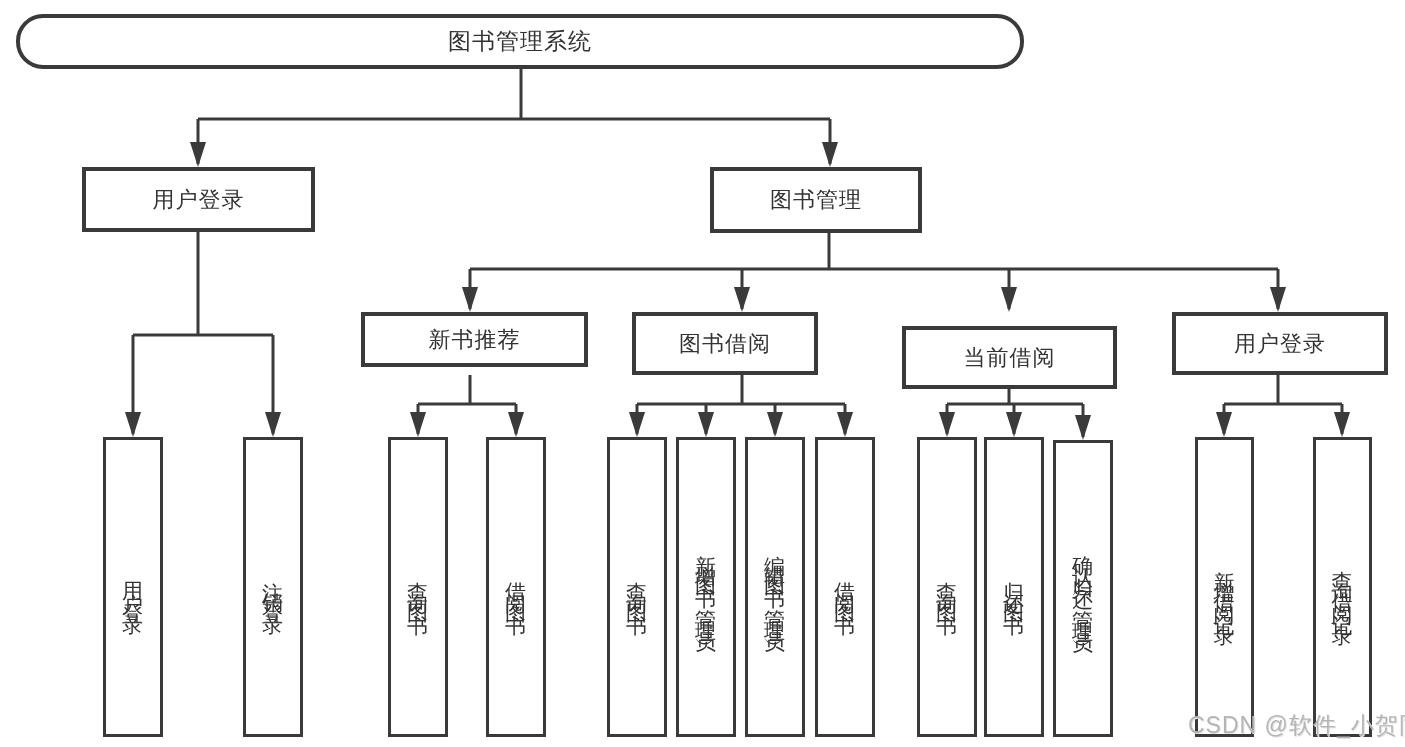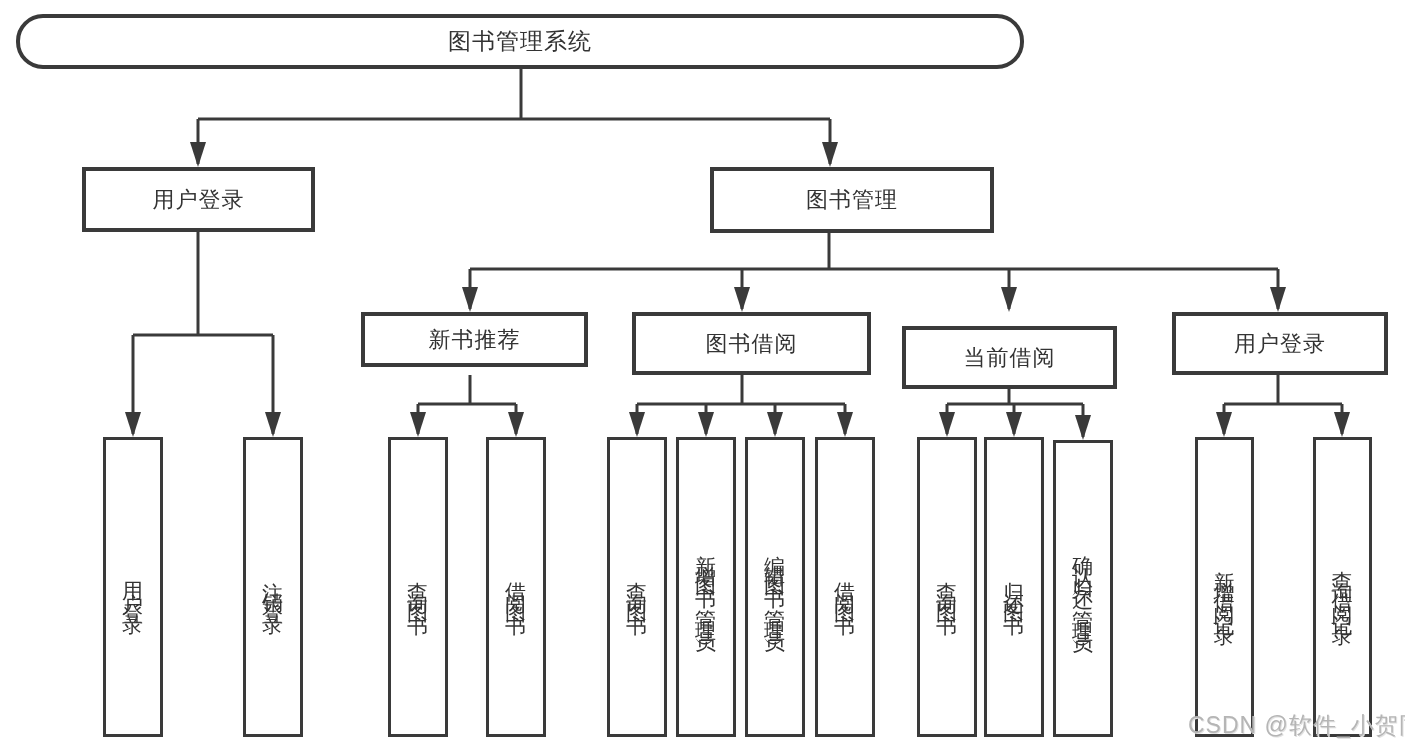--- a/index.html
+++ b/index.html
@@ -133,28 +133,28 @@
     </g>
   </svg>
 
   <div class="box h-box root-box" style="left:16px; top:14px; width:1008px; height:55px;border-radius:27px;">
     <span class="label">图书管理系统</span>
   </div>
 
   <div class="box h-box" style="left:82px; top:167px; width:233px; height:65px;">
     <span class="label">用户登录</span>
   </div>
-  <div class="box h-box" style="left:710px; top:167px; width:284px; height:66px;">
+  <div class="box h-box" style="left:710px; top:167px; width:212px; height:66px;">
     <span class="label">图书管理</span>
   </div>
 
   <div class="box h-box" style="left:361px; top:312px; width:227px; height:55px;">
     <span class="label">新书推荐</span>
   </div>
-  <div class="box h-box" style="left:632px; top:312px; width:239px; height:63px;">
+  <div class="box h-box" style="left:632px; top:312px; width:186px; height:63px;">
     <span class="label">图书借阅</span>
   </div>
   <div class="box h-box" style="left:902px; top:326px; width:215px; height:63px;">
     <span class="label">当前借阅</span>
   </div>
   <div class="box h-box" style="left:1172px; top:312px; width:216px; height:63px;">
     <span class="label">用户登录</span>
   </div>
 
   <div class="box v-box" style="left:103px; top:437px; width:60px; height:300px;">

